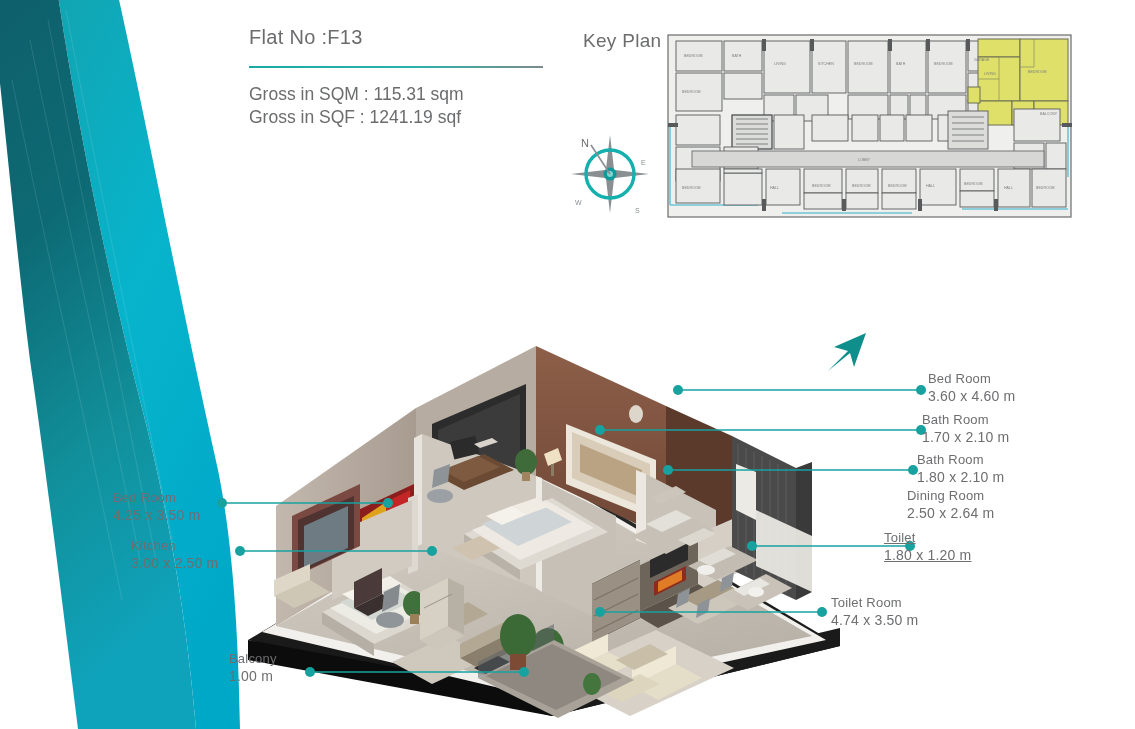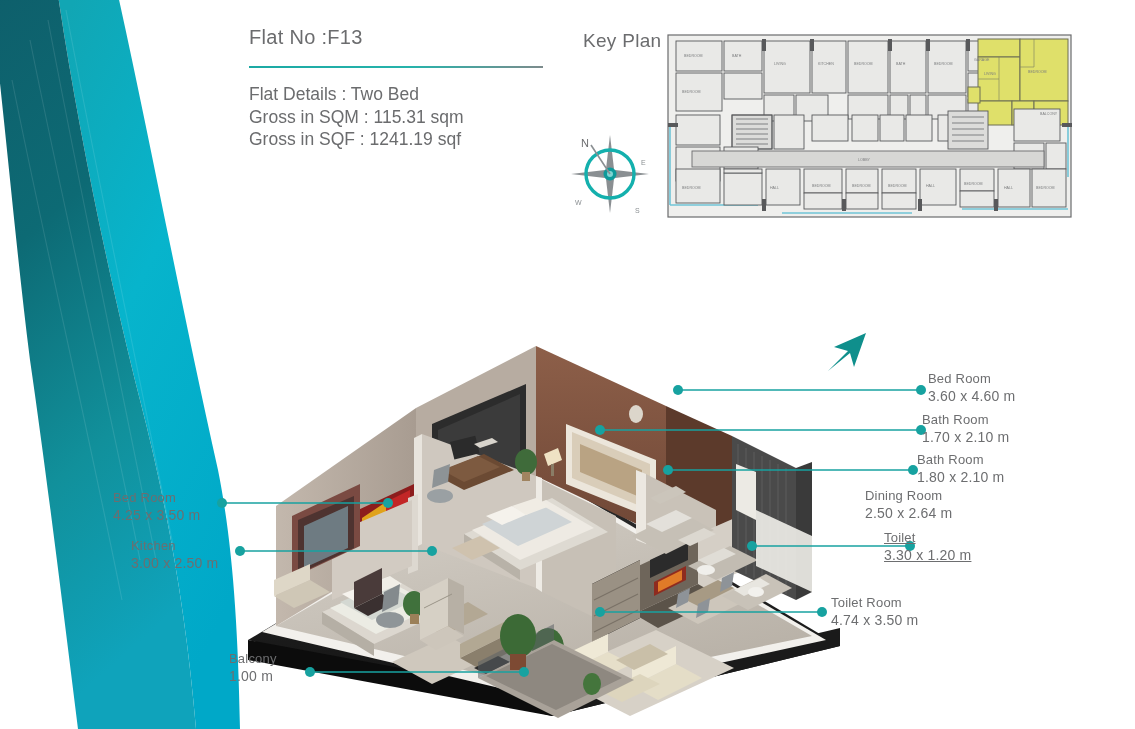--- a/index.html
+++ b/index.html
@@ -72,21 +72,20 @@
       <path d="M 48,20 C 80,190 120,380 156,560"></path>
       <path d="M 12,80 C 44,240 86,420 122,600"></path>
       <path d="M 66,10 C 98,180 138,370 174,550"></path>
     </g>
   </svg>
 
   <div class="hdr">
     <div class="flat-no">Flat No :F13</div>
     <div class="rule"></div>
     <div class="details">
-      <div>Flat Details : Two Bed</div>
       <div>Gross in SQM : 115.31 sqm</div>
       <div>Gross in SQF : 1241.19 sqf</div>
     </div>
   </div>
 
   <div class="kp-title">Key Plan</div>
 
   <svg class="keyplan" viewBox="0 0 415 196">
     <g stroke="#58595b" fill="#e9e9e7">
 
@@ -495,27 +494,27 @@
     <div class="dm">3.60 x 4.60 m</div>
   </div>
   <div class="cal r" style="left:922px;top:411px;">
     <div class="nm">Bath Room</div>
     <div class="dm">1.70 x 2.10 m</div>
   </div>
   <div class="cal r" style="left:917px;top:451px;">
     <div class="nm">Bath Room</div>
     <div class="dm">1.80 x 2.10 m</div>
   </div>
-  <div class="cal r" style="left:865px;top:487px;">
+  <div class="cal r" style="left:907px;top:487px;">
     <div class="nm">Dining Room</div>
     <div class="dm">2.50 x 2.64 m</div>
   </div>
   <div class="cal r" style="left:884px;top:529px;text-decoration:underline;">
     <div class="nm">Toilet</div>
-    <div class="dm">3.30 x 1.20 m</div>
+    <div class="dm">1.80 x 1.20 m</div>
   </div>
   <div class="cal r" style="left:831px;top:594px;">
     <div class="nm">Toilet Room</div>
     <div class="dm">4.74 x 3.50 m</div>
   </div>
 
   <div class="cal l" style="left:113px;top:489px;">
     <div class="nm">Bed Room</div>
     <div class="dm">4.25 x 3.50 m</div>
   </div>

